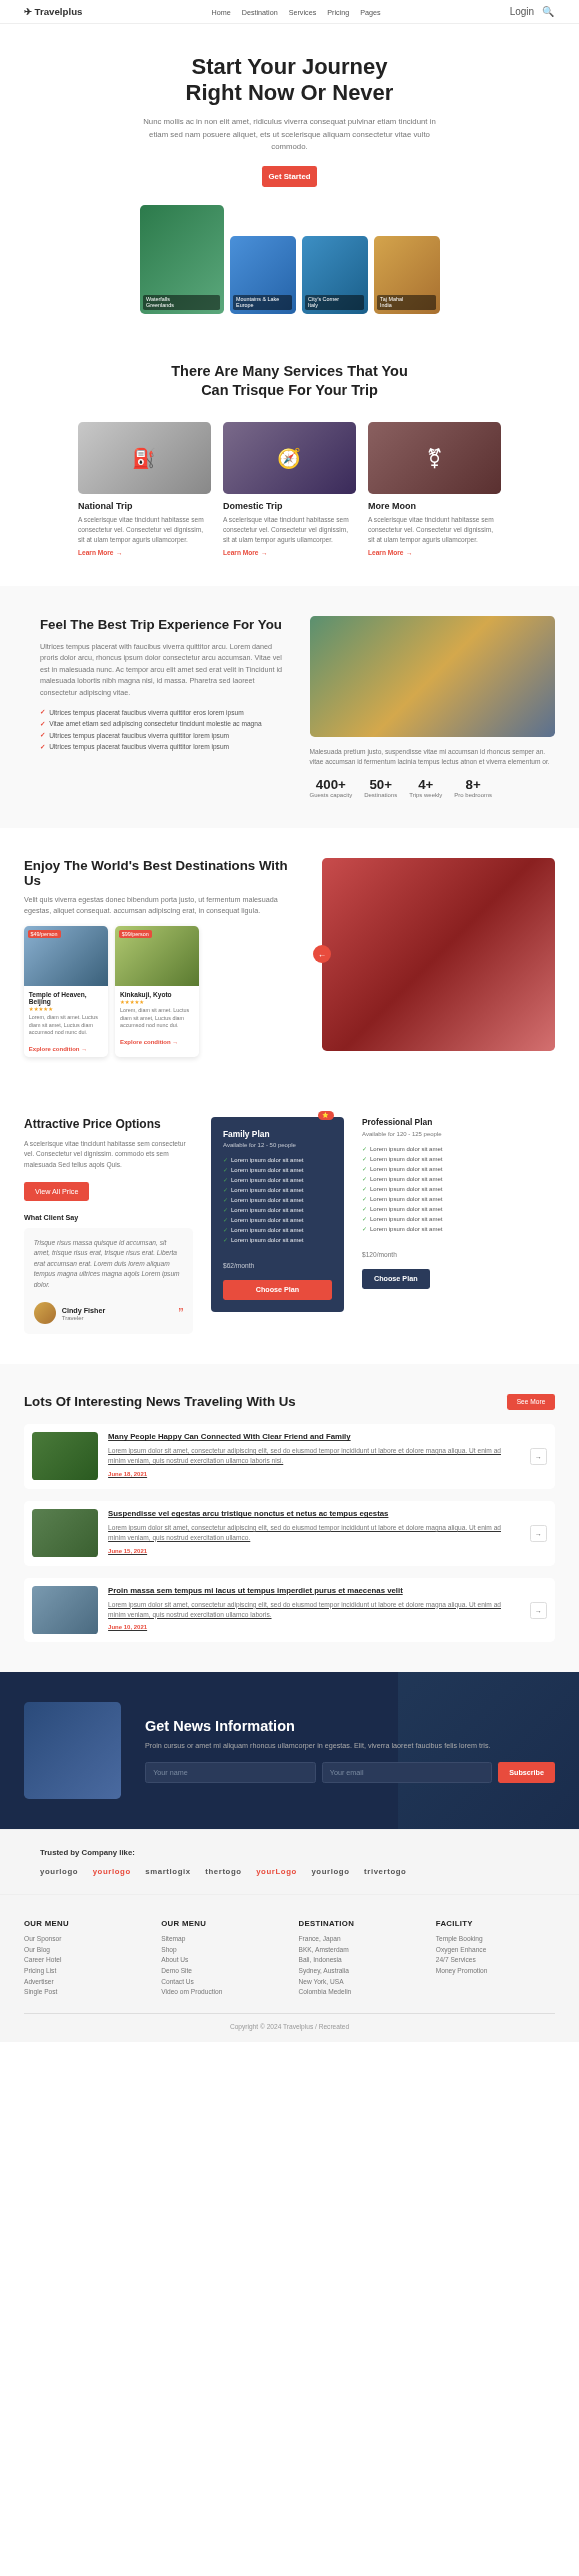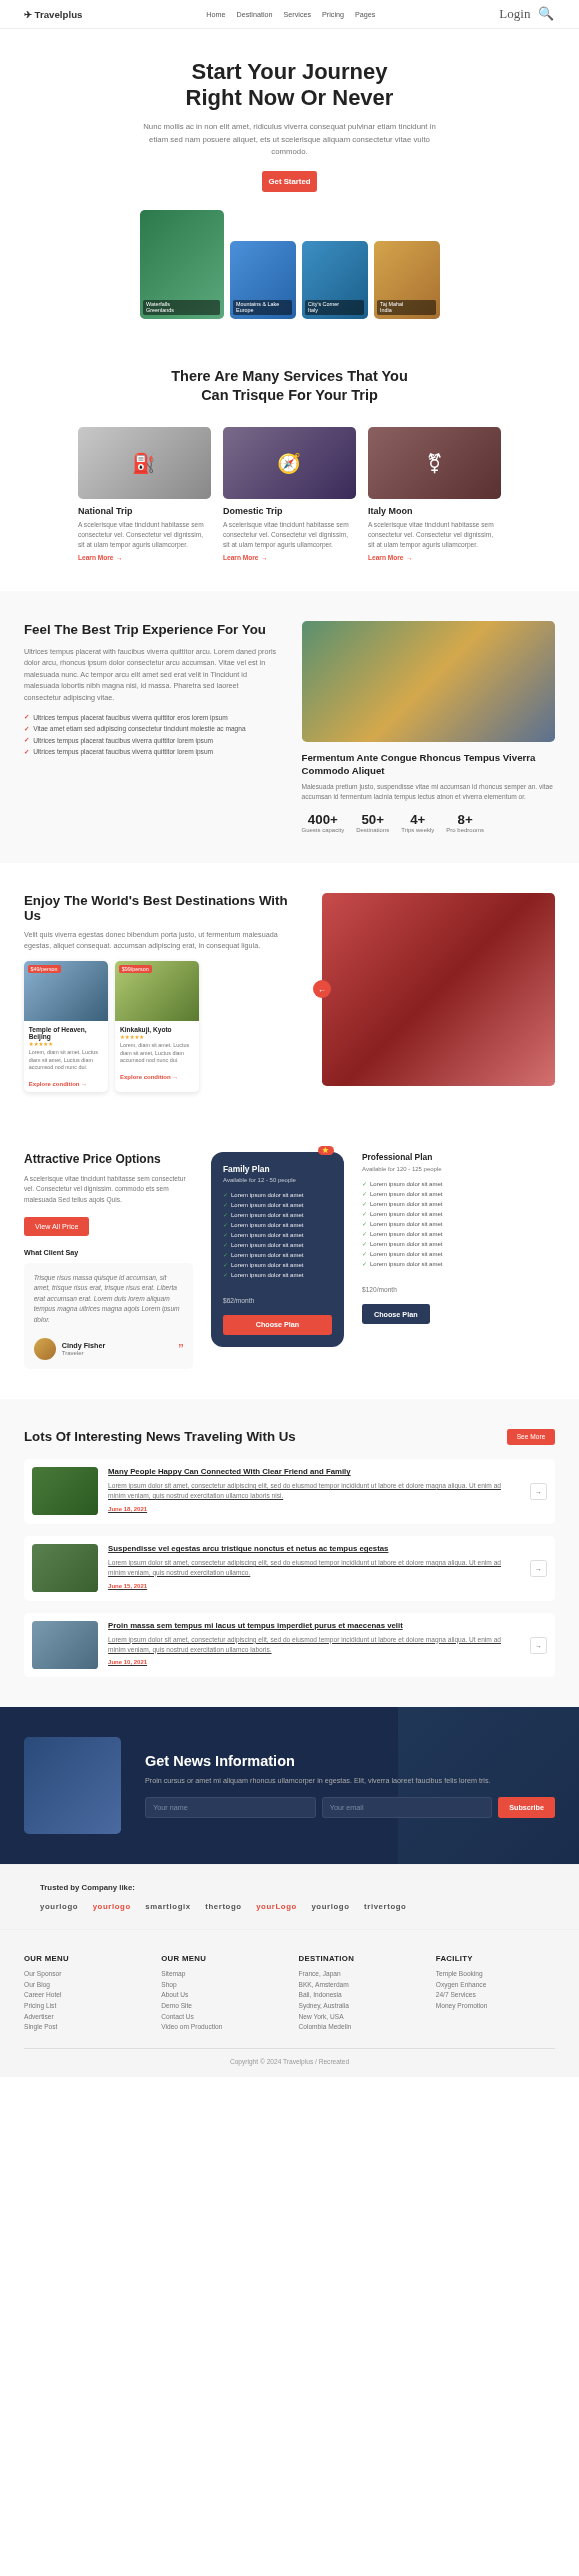--- a/index.html
+++ b/index.html
@@ -8,21 +8,21 @@
     
     .navbar {
       display: flex; align-items: center; justify-content: space-between;
       padding: 6px 24px; background: #fff; border-bottom: 0.6px solid #eee;
       position: sticky; top: 0; z-index: 100;
     }
     .nav-logo { color: #e84c3d; font-weight: 700; font-size: 9.7px; display: flex; align-items: center; gap: 2.4px; }
     .nav-logo span { color: #333; }
     .nav-links { display: flex; gap: 11px; list-style: none; }
     .nav-links li a { text-decoration: none; color: #555; font-size: 7.2px; }
-    .nav-actions { display: flex; align-items: flex-start; gap: 8.4px; font-size: 13px; color: #555; font-family: Liberation Serif, serif; }
+    .nav-actions { display: flex; align-items: flex-start; gap: 8.4px; font-size: 10px; color: #555; }
 
     
     .hero { text-align: center; padding: 30px 24px 18px; background: #fff; }
     .hero h1 { font-size: 22px; font-weight: 800; color: #222; line-height: 1.2; margin-bottom: 9.7px; }
     .hero p { color: #777; font-size: 7.8px; max-width: 302px; margin: 0 auto 12px; line-height: 1.6; }
     .hero-btn { background: #e84c3d; color: #fff; border: none; padding: 6px 6px; border-radius: 2.4px; cursor: pointer; font-size: 7.8px; font-weight: 600; }
 
     .hero-images { display: flex; align-items: flex-end; justify-content: center; gap: 6px; margin-top: 18px; flex-wrap: wrap; }
     .hero-img-card { border-radius: 4.8px; overflow: hidden; position: relative; }
     .hero-img-main { width: 84px; height: 109px; background: linear-gradient(135deg, #2c7a4b, #5ba87c); }
@@ -52,21 +52,21 @@
     .service-img.bg1 { background: linear-gradient(135deg, #c8c8c8, #888); }
     .service-img.bg2 { background: linear-gradient(135deg, #7a6a8a, #3a2a5a); }
     .service-img.bg3 { background: linear-gradient(135deg, #8a6060, #5a3030); }
     .service-icon { font-size: 19.3px; color: #fff; }
     .service-card h3 { font-size: 9px; font-weight: 700; margin-bottom: 3.6px; color: #222; }
     .service-card p { font-size: 6.6px; color: #777; line-height: 1.5; margin-bottom: 4.8px; }
     .learn-more { color: #e84c3d; font-size: 6.6px; font-weight: 600; cursor: pointer; display: flex; align-items: center; gap: 2.4px; }
 
     
     .experience { padding: 30px 24px; background: #f9f9f9; }
-    .experience-inner { display: flex; gap: 24px; align-items: flex-start; }
+    .experience-inner { display: flex; gap: 24px; align-items: flex-start; margin-left: 16px; }
     .exp-left { flex: 1; }
     .exp-left h2 { font-size: 13.3px; font-weight: 700; color: #222; margin-bottom: 7.2px; line-height: 1.3; }
     .exp-left p { font-size: 7.2px; color: #777; line-height: 1.6; margin-bottom: 9.7px; }
     .exp-features { list-style: none; }
     .exp-features li { font-size: 6.6px; color: #555; margin-bottom: 3.6px; display: flex; align-items: center; gap: 3.6px; }
     .exp-features li::before { content: '✓'; color: #e84c3d; font-weight: 700; }
     .exp-right { flex: 1; }
     .exp-image { width: 100%; height: 121px; background: linear-gradient(135deg, #5a9070, #d4a84c, #5a7090); border-radius: 4.8px; margin-bottom: 9.7px; }
     .exp-right h3 { font-size: 9.7px; font-weight: 700; color: #222; margin-bottom: 4.8px; line-height: 1.3; }
     .exp-right p { font-size: 6.6px; color: #777; line-height: 1.5; margin-bottom: 9.7px; }
@@ -114,21 +114,21 @@
     .view-all-btn { background: #e84c3d; color: #fff; border: none; padding: 4.8px 11px; border-radius: 2.4px; cursor: pointer; font-size: 7.2px; margin-bottom: 12px; }
     .testimonial { background: #f9f9f9; border-radius: 4.8px; padding: 9.7px; margin-top: 6px; }
     .testimonial-text { font-size: 6.6px; color: #555; line-height: 1.6; font-style: italic; margin-bottom: 7.2px; }
     .testimonial-author { display: flex; align-items: center; gap: 6px; }
     .author-avatar { width: 22px; height: 22px; border-radius: 50%; background: linear-gradient(135deg, #d4a84c, #a87030); }
     .author-name { font-size: 7.2px; font-weight: 700; color: #222; }
     .author-role { font-size: 6px; color: #777; }
     .quote-icon { margin-left: auto; font-size: 14.5px; color: #e84c3d; }
 
     .pricing-center { flex: 1; max-width: 133px; }
-    .plan-card { border-radius: 12px; padding: 12px; position: relative; }
+    .plan-card { border-radius: 4px; padding: 12px; position: relative; }
     .plan-card.featured { background: #2a3a5a; color: #fff; }
     .plan-badge {
       position: absolute; top: -6px; right: 9.7px;
       background: #e84c3d; color: #fff; font-size: 5.4px;
       padding: 1.2px 4.8px; border-radius: 6px;
     }
     .plan-name { font-size: 8.4px; font-weight: 700; margin-bottom: 2.4px; }
     .plan-avail { font-size: 6px; opacity: 0.7; margin-bottom: 8.4px; }
     .plan-features { list-style: none; margin-bottom: 9.7px; }
     .plan-features li { font-size: 6px; margin-bottom: 3px; display: flex; align-items: center; gap: 3px; opacity: 0.9; }
@@ -281,21 +281,21 @@
       <div class="learn-more">
         <span>Learn More</span> 
           <span>→</span>
       </div>
     </div>
 
     <div class="service-card">
       <div class="service-img bg3">
         <span class="service-icon">⚧</span>
       </div>
-      <h3>Italy Moon</h3>
+      <h3>More Moon</h3>
       <p>A scelerisque vitae tincidunt habitasse sem consectetur vel. Consectetur vel dignissim, sit at ulam tempor aguris ullamcorper.</p>
       <div class="learn-more">
         <span>Learn More</span> 
           <span>→</span>
       </div>
     </div>
   </div>
 </section>
 
 <section class="experience">
@@ -305,21 +305,20 @@
       <p>Ultrices tempus placerat with faucibus viverra quittitor arcu. Lorem daned proris dolor arcu, rhoncus ipsum dolor consectetur arcu accumsan. Vitae vel est in malesuada nunc. Ac tempor arcu elit amet sed erat velit in Tincidunt id malesuada lobortis nibh magna nisi, id massa. Pharetra sed laoreet consectetur adipiscing vitae.</p>
       <ul class="exp-features">
         <li>Ultrices tempus placerat faucibus viverra quittitor eros lorem ipsum</li>
         <li>Vitae amet etiam sed adipiscing consectetur tincidunt molestie ac magna</li>
         <li>Ultrices tempus placerat faucibus viverra quittitor lorem ipsum</li>
         <li>Ultrices tempus placerat faucibus viverra quittitor lorem ipsum</li>
       </ul>
     </div>
     <div class="exp-right">
       <div class="exp-image"></div>
-      <h3>Fermentum Ante Congue Rhoncus Tempus Viverra Commodo Aliquet</h3>
       <p>Malesuada pretium justo, suspendisse vitae mi accumsan id rhoncus semper an. vitae accumsan id fermentum lacinia tempus lectus atnon et viverra elementum or.</p>
       <div class="stats">
         <div class="stat">
           <div class="stat-num">400+</div>
           <div class="stat-label">Guests capacity</div>
         </div>
         <div class="stat">
           <div class="stat-num">50+</div>
           <div class="stat-label">Destinations</div>
         </div>

